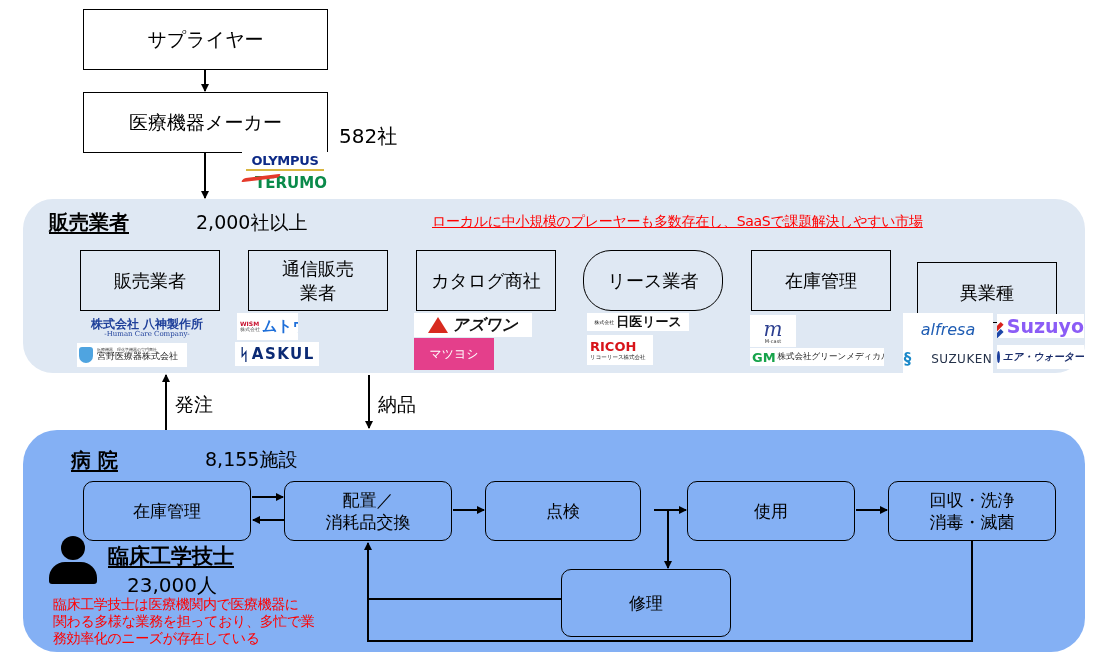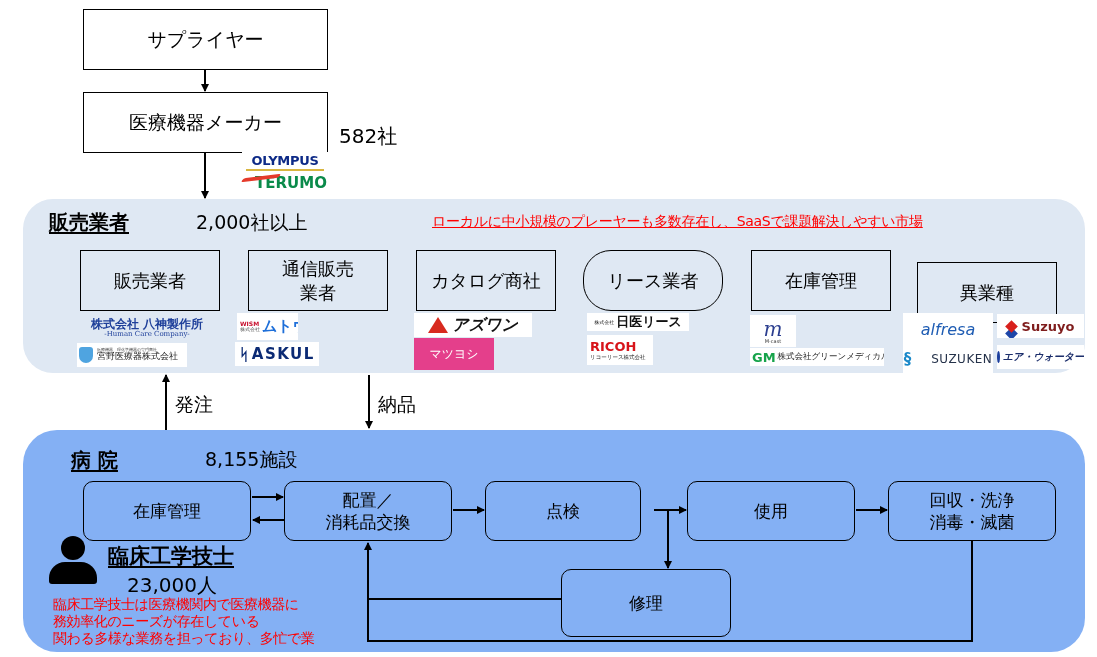--- a/index.html
+++ b/index.html
@@ -116,21 +116,21 @@
 
 <div class="logo" style="left:903px;top:313px;width:90px;height:33px;align-items:center;">
   <span style="color:#1e5cb3;font-style:italic;font-size:16px;">alfresa</span>
 </div>
 <div class="logo" style="left:903px;top:344px;width:90px;height:30px;">
   <span style="color:#1a88c9;font-size:15px;font-weight:bold;margin-right:2px;">§</span>
   <span style="color:#25324a;font-size:12px;letter-spacing:0.5px;margin-left:18px;">SUZUKEN</span>
 </div>
 <div class="logo" style="left:997px;top:314px;width:87px;height:24px;">
   <span style="display:inline-block;width:9px;height:9px;background:#d8201c;transform:rotate(45deg);margin-right:6px;box-shadow:5px 5px 0 #1d46a8;"></span>
-  <span style="color:#7f1d1d;font-weight:bold;font-size:13px;text-align:center;">Suzuyo</span>
+  <span style="color:#8b5cf6;font-weight:bold;font-size:19px;text-align:center;">Suzuyo</span>
 </div>
 <div class="logo" style="left:997px;top:345px;width:87px;height:24px;">
   <span style="display:inline-block;width:12px;height:12px;border-radius:50%;background:#1c3f9e;margin-right:3px;"></span>
   <span style="color:#1c2e6b;font-weight:bold;font-style:italic;font-size:10px;">エア・ウォーター</span>
 </div>
 
 <div class="panel hosp-panel"></div>
 <div class="section-title" style="left:71px;top:447px;">病 院</div>
 <div class="count" style="left:205px;top:447px;">8,155施設</div>
 
@@ -156,22 +156,22 @@
 </div>
 
 <div class="abs" style="left:49px;top:536px;width:48px;height:48px;">
   <div style="position:absolute;left:12px;top:0;width:24px;height:24px;border-radius:50%;background:#000;"></div>
   <div style="position:absolute;left:0;top:26px;width:48px;height:22px;background:#000;border-radius:16px 16px 3px 3px;"></div>
 </div>
 <div class="abs" style="left:108px;top:542px;font-size:21px;font-weight:bold;text-decoration:underline;text-underline-offset:3px;">臨床工学技士</div>
 <div class="abs" style="left:127px;top:572px;font-size:20px;">23,000人</div>
 <div class="abs red" style="left:53px;top:596px;font-size:14px;line-height:17px;letter-spacing:-0.4px;">
   <div>臨床工学技士は医療機関内で医療機器に</div>
+  <div>関わる多様な業務を担っており、多忙で業</div>
   <div>務効率化のニーズが存在している</div>
-  <div>関わる多様な業務を担っており、多忙で業</div>
 </div>
 
 <div class="lbl" style="left:175px;top:392px;">発注</div>
 <div class="lbl" style="left:378px;top:392px;">納品</div>
 
 <svg class="lines" width="1097" height="657">
   <defs>
     <marker id="ah" markerWidth="8" markerHeight="8" refX="7" refY="4" orient="auto" markerUnits="userSpaceOnUse">
       <path d="M0,0 L8,4 L0,8 z" fill="#000"></path>
     </marker>

